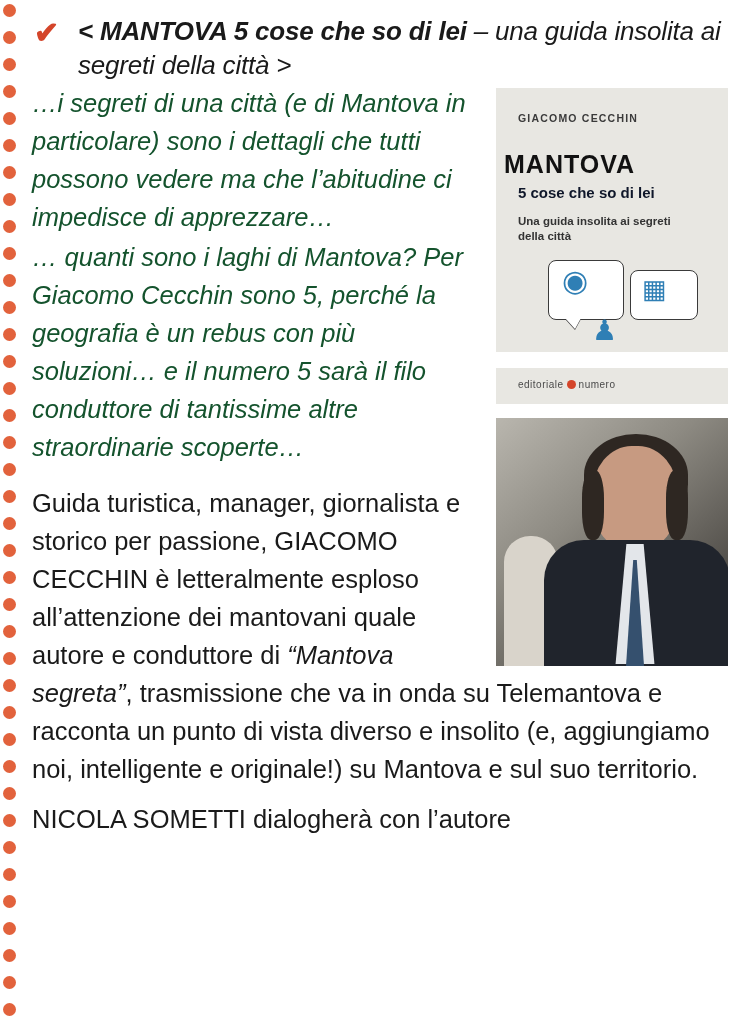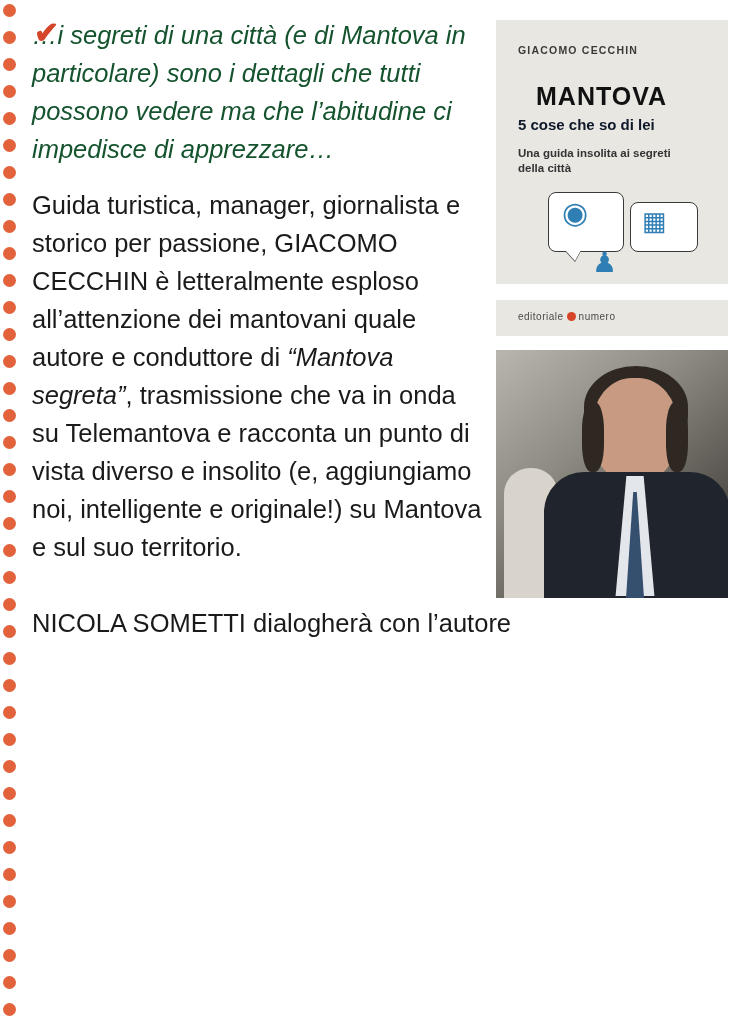--- a/index.html
+++ b/index.html
@@ -104,21 +104,21 @@
     position: absolute;
     left: 22px;
     top: 24px;
     font-size: 10.5px;
     letter-spacing: 1.2px;
     font-weight: bold;
     color: #3a3a3a;
   }
   .bc-title {
     position: absolute;
-    left: 40px;
+    left: 8px;
     top: 62px;
     font-size: 25px;
     letter-spacing: 1px;
     font-weight: bold;
     color: #111;
   }
   .bc-sub {
     position: absolute;
     left: 22px;
     top: 96px;
@@ -329,20 +329,24 @@
     <div class="dot" style="top: 922px; background: rgb(226, 98, 60);"></div>
     <div class="dot" style="top: 949px; background: rgb(226, 98, 60);"></div>
     <div class="dot" style="top: 976px; background: rgb(226, 98, 60);"></div>
     <div class="dot" style="top: 1003px; background: rgb(226, 98, 60);"></div>
   </div>
 
 <div class="page">
 
   <div class="check">✔</div>
 
+  <div class="title-block">
+    <span class="bold">&lt;</span>
+    <span class="bold">MANTOVA 5 cose che so di lei</span><span class="reg"> – </span><span class="reg">una guida insolita ai segreti della città</span><span class="reg"> &gt;</span>
+  </div>
 
 
   <div class="col-wrap">
 
     <div class="images">
 
       <div class="book-cover">
         <div class="bc-author">GIACOMO CECCHIN</div>
         <div class="bc-title">MANTOVA</div>
         <div class="bc-sub">5 cose che so di lei</div>
@@ -369,19 +373,20 @@
         <div class="hair2"></div>
         <div class="hair3"></div>
         <div class="body"></div>
         <div class="shirt"></div>
         <div class="tie"></div>
       </div>
 
     </div>
 
     <p class="body-italic">…i segreti di una città (e di Mantova in particolare) sono i dettagli che tutti possono vedere ma che l’abitudine ci impedisce di apprezzare…</p>
+    <p class="body-italic">… quanti sono i laghi di Mantova? Per Giacomo Cecchin sono 5, perché la geografia è un rebus con più soluzioni… e il numero 5 sarà il filo conduttore di tantissime altre straordinarie scoperte…</p>
 
     <p class="body-roman"><span>Guida turistica, manager, giornalista e storico per passione, GIACOMO CECCHIN è letteralmente esploso all’attenzione dei mantovani quale autore e conduttore di </span><span class="ital">“Mantova segreta”</span><span>, trasmissione che va in onda su Telemantova e racconta un punto di vista diverso e insolito (e, aggiungiamo noi, intelligente e originale!) su Mantova e sul suo territorio.</span></p>
 
     <p class="closing"><span class="name">NICOLA SOMETTI</span><span> dialogherà con l’autore</span></p>
 
   </div>
 </div>
 
 </body></html>

